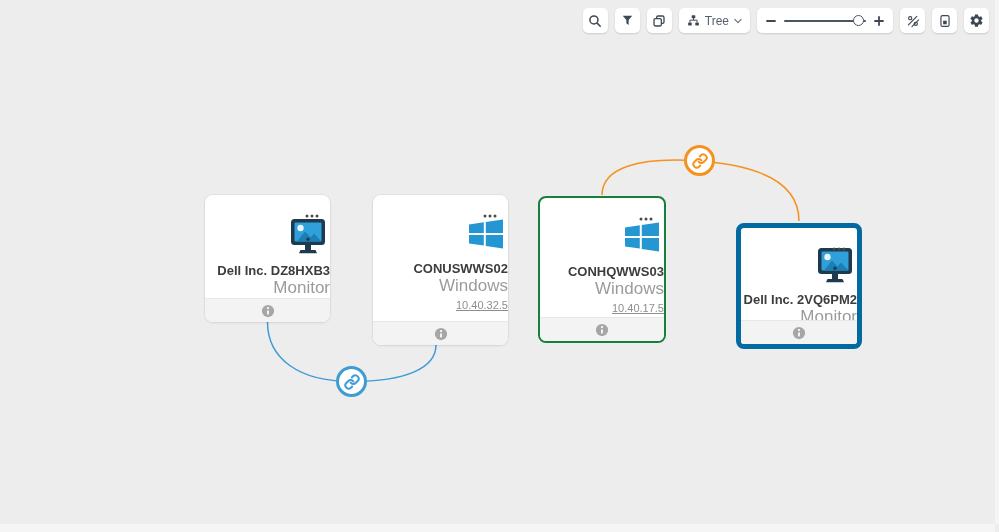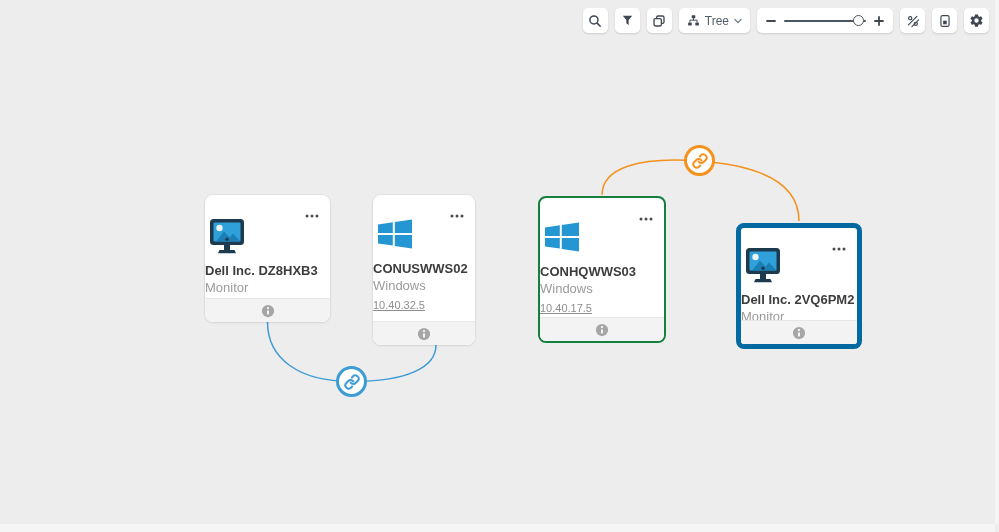--- a/index.html
+++ b/index.html
@@ -51,26 +51,26 @@
 
   
   .card {
     position:absolute; background:#FFFFFF; border-radius:8px;
     box-shadow:0 0 0 1px rgba(0,0,0,0.045), 0 1px 3px rgba(0,0,0,0.07);
     overflow:hidden; cursor:pointer; z-index:10;
   }
   .card.hl   { border:2px solid #15803d; box-shadow:none; }
   .card.sel  { border:5px solid #0369a1; box-shadow:none; }
   .card .dots { position:absolute; top:6px; right:8px; padding:3px; cursor:pointer; }
-  .card .body { display:flex; flex-direction:column; align-items:flex-start; }
+  .card .body { display:flex; flex-direction:column; align-items:flex-end; }
   .card .dev-icon { margin-top:17px; }
   .card.monitor-card .dev-icon { margin-top:19px; }
   .card.sel .dev-icon { margin-top:15px; }
   .title { margin-top:4px; font-size:13px; font-weight:700; color:#3D3D3D; line-height:17px; }
-  .sub   { font-size:13px; color:#9B9B9B; line-height:17px; }
+  .sub   { font-size:17px; color:#9B9B9B; line-height:17px; }
   .ip    { margin-top:4px; font-size:11px; color:#8E8E8E; line-height:14px;text-decoration:underline; }
   .card .footer {
     position:absolute; left:0; right:0; bottom:0; height:24px;
     background:#F3F3F4; border-top:1px solid #E7E7E9;
     display:flex; align-items:center; justify-content:center;
   }
   .info-btn { display:flex; cursor:pointer; padding:2px; }
 
   
   .edges { position:absolute; inset:0; pointer-events:none; z-index:5; }
@@ -130,21 +130,21 @@
       <div class="info-btn">
         <svg width="14" height="14" viewBox="0 0 16 16">
           <circle cx="8" cy="8" r="7" fill="#A6A6A6"></circle>
           <circle cx="8" cy="4.7" r="1.25" fill="#fff"></circle>
           <rect x="7" y="7" width="2" height="5" rx="1" fill="#fff"></rect>
         </svg>
       </div>
     </div>
   </div>
 
-  <div class="card" style="left:373px; top:195px; width:102px; height:150px;">
+  <div class="card" style="left:373px; top:195px; width:135px; height:150px;">
     <div class="dots">
       <svg width="14" height="4" viewBox="0 0 14 4" fill="#4A4A4A">
         <circle cx="2" cy="2" r="1.5"></circle>
           <circle cx="7" cy="2" r="1.5"></circle>
           <circle cx="12" cy="2" r="1.5"></circle>
       </svg>
     </div>
     <div class="body">
       <svg class="dev-icon" width="44" height="44" viewBox="0 0 44 44" fill="#2496D2">
         <path d="M5 12.4 L19.8 10.2 V20.9 H5 Z"></path>

